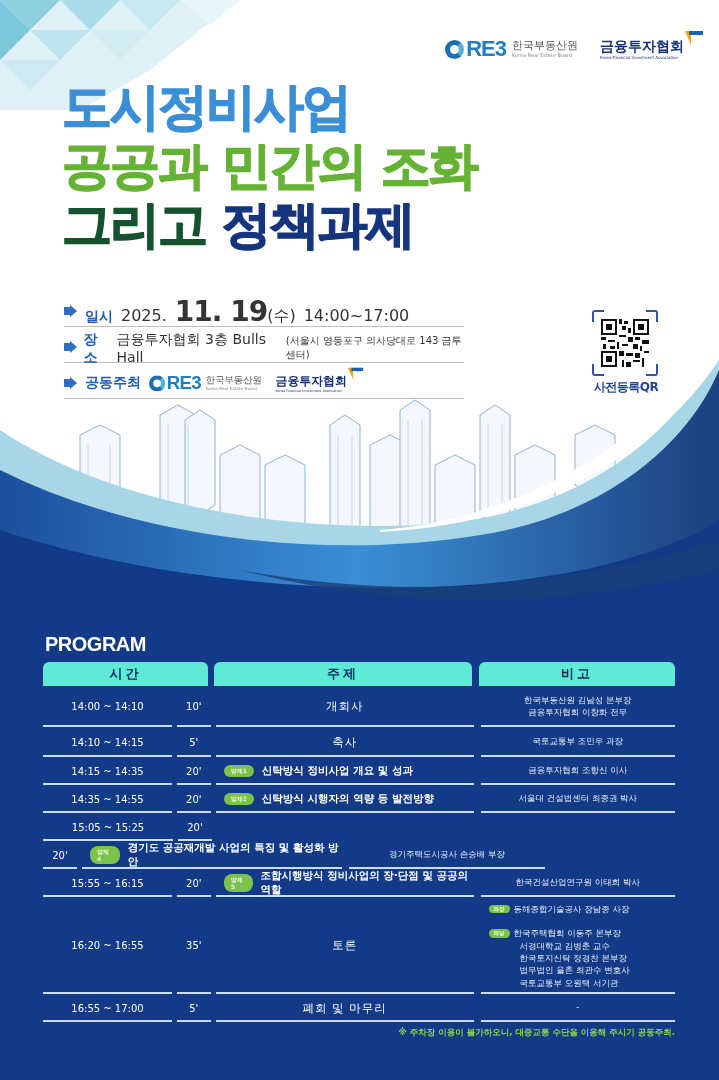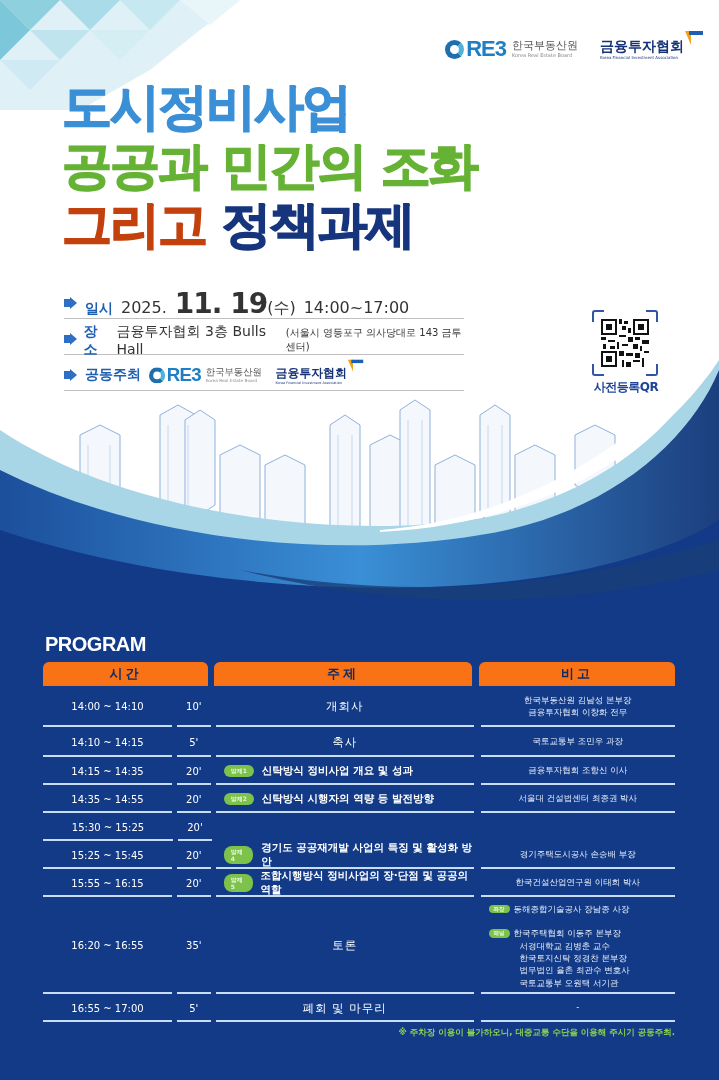--- a/index.html
+++ b/index.html
@@ -22,25 +22,25 @@
   .kofia-text .ko { font-size: 14px; font-weight: 700; color: #16337a; }
   .kofia-text .en { font-size: 4px; color: #16337a; margin-top: 3px; }
   .kofia-flag { width: 0; height: 0; border-left: 6px solid transparent; border-top: 14px solid #f3a21b; margin-top: -8px; position: relative; }
   .kofia-flag::after { content: ""; position: absolute; left: -2px; top: -14px; width: 14px; height: 4px; background: #1e5fb0; }
 
   
   .title { position: absolute; left: 62px; top: 82px; font-family: "DejaVu Sans", sans-serif; font-weight: 900; line-height: 1; }
   .title .line { font-size: 50px; font-weight: 700; letter-spacing: -2px; margin-bottom: 9px; -webkit-text-stroke: 1.4px currentColor; }
   .l1 { color: #3a8fd6; }
   .l2 { color: #66b234; }
-  .l3a { color: #c2410c; }
+  .l3a { color: #14532d; }
   .l3b { color: #16357d; }
 
   
-  .info { position: absolute; left: 64px; top: 283px; width: 400px; }
+  .info { position: absolute; left: 64px; top: 291px; width: 400px; }
   .info-row { display: flex; align-items: baseline; gap: 8px; height: 36px; border-bottom: 1px solid #bfbfbf; padding-top: 4px; }
   .info-row .arrow { width: 13px; height: 12px; display: inline-block; position: relative; align-self: center; }
   .info-row .arrow::before { content: ""; position: absolute; left: 0; top: 2px; width: 7px; height: 8px; background: #2f6fc3; }
   .info-row .arrow::after { content: ""; position: absolute; left: 6px; top: 0; border-left: 7px solid #2f6fc3; border-top: 6px solid transparent; border-bottom: 6px solid transparent; }
   .info-label { color: #1f5fb2; font-weight: 700; font-size: 14px; }
   .date-year { font-size: 16px; color: #333; }
   .date-big { font-size: 28px; font-weight: 700; color: #333; letter-spacing: -1px; }
   .date-rest { font-size: 16px; color: #333; }
   .place-main { font-size: 14px; color: #333; }
   .place-sub { font-size: 10px; color: #333; }
@@ -58,21 +58,21 @@
 
   
   .city { position: absolute; left: 0; top: 395px; width: 719px; height: 170px; }
   .waves { position: absolute; left: 0; top: 300px; width: 719px; height: 360px; }
   .bottom-bg { position: absolute; left: 0; top: 600px; width: 719px; height: 480px; background: #123a86; }
 
   
   .program-title { position: absolute; left: 45px; top: 633px; font-family: "Liberation Sans", sans-serif; font-weight: 700; font-size: 20px; color: #fff; letter-spacing: -0.5px; }
   .table { position: absolute; left: 43px; top: 662px; width: 632px; }
   .thead { display: flex; height: 24px; }
-  .th { background: #f97316; color: #0f2b63; font-weight: 700; font-size: 13px; display: flex; align-items: center; justify-content: center; border-radius: 6px 6px 0 0; letter-spacing: 3px; }
+  .th { background: #5eead4; color: #0f2b63; font-weight: 700; font-size: 13px; display: flex; align-items: center; justify-content: center; border-radius: 6px 6px 0 0; letter-spacing: 3px; }
   .th.time { width: 165px; margin-right: 6px; }
   .th.topic { width: 258px; margin-right: 7px; }
   .th.note { width: 196px; }
 
   .row { display: flex; position: relative; color: #fff; }
   .cell { display: flex; align-items: center; position: relative; }
   .cell::after { content: ""; position: absolute; left: 0; right: 0; bottom: 0; height: 2px; background: #c8dcf3; }
   .c-time { width: 130px; justify-content: center; font-size: 10px; margin-right: 5px; }
   .c-dur { width: 34px; justify-content: center; font-size: 10px; margin-right: 5px; }
   .c-topic { width: 260px; font-size: 11px; margin-right: 7px; }
@@ -306,26 +306,25 @@
     <div class="cell c-time">14:35 ~ 14:55</div>
     <div class="cell c-dur">20'</div>
     <div class="cell c-topic left">
         <span class="badge">발제2</span>
         <span>신탁방식 시행자의 역량 등 발전방향</span>
       </div>
     <div class="cell c-note">서울대 건설법센터 최종권 박사</div>
   </div>
 
   <div class="row" style="height:28px;">
-    <div class="cell c-time">15:30 ~ 15:25</div>
-    <div class="cell c-dur">20'</div>
-  </div>
-
-  <div class="row" style="height:28px;">
-    <div class="cell c-time">15:25 ~ 15:45</div>
+    <div class="cell c-time">15:05 ~ 15:25</div>
+    <div class="cell c-dur">20'</div>
+  </div>
+
+  <div class="row" style="height:28px;">
     <div class="cell c-dur">20'</div>
     <div class="cell c-topic left">
         <span class="badge">발제4</span>
         <span>경기도 공공재개발 사업의 특징 및 활성화 방안</span>
       </div>
     <div class="cell c-note">경기주택도시공사 손승배 부장</div>
   </div>
 
   <div class="row" style="height:28px;">
     <div class="cell c-time">15:55 ~ 16:15</div>

